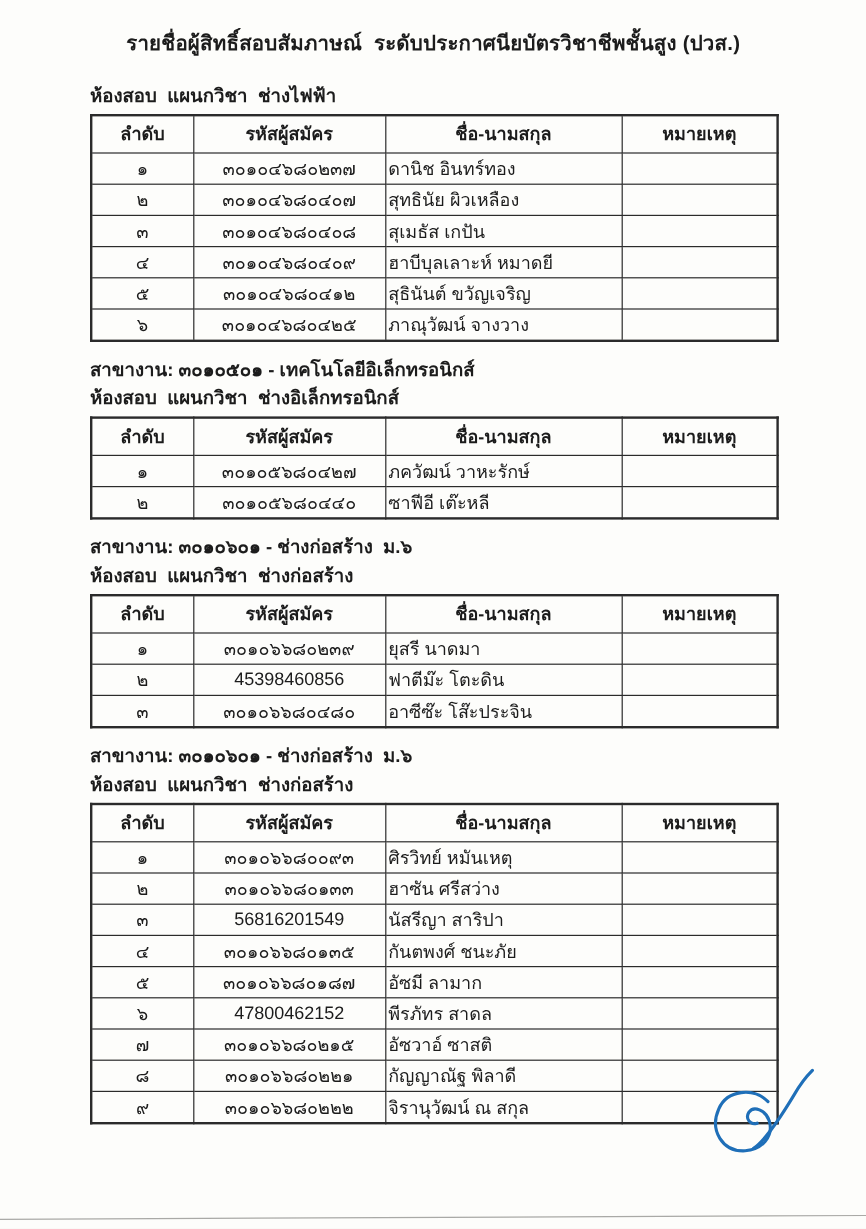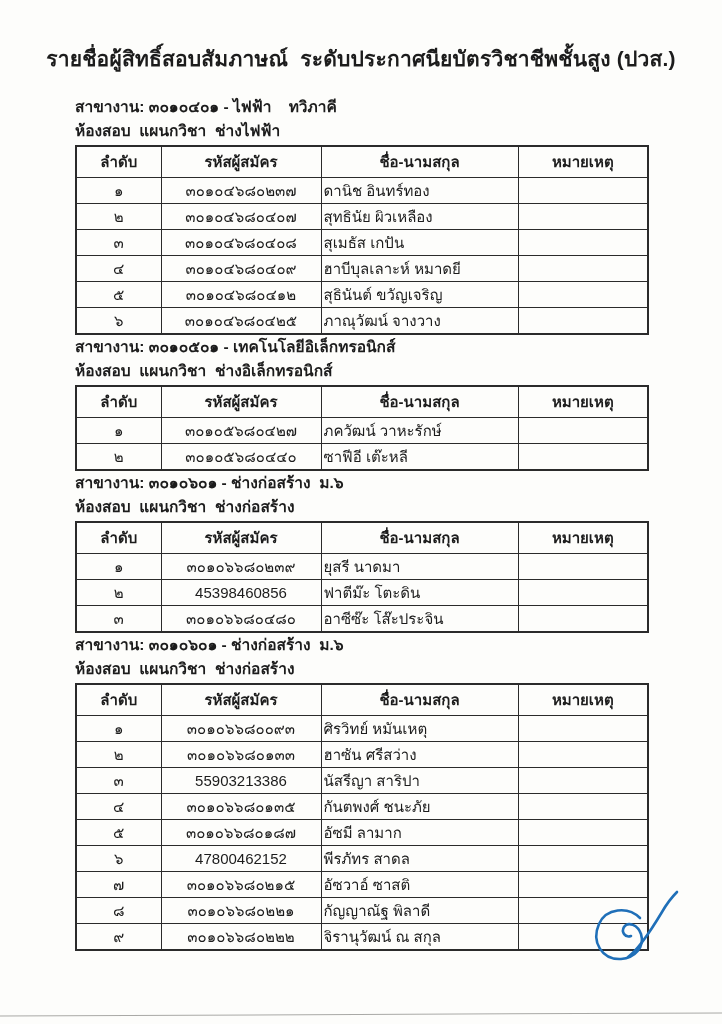--- a/index.html
+++ b/index.html
@@ -9,29 +9,29 @@
     font-family: "Liberation Sans", "DejaVu Sans", sans-serif;
     color: #1c1c1c;
   }
   .page {
     position: relative;
     width: 722px; height: 1024px;
     background: #fdfdfb;
     overflow: hidden;
   }
   .doc-title {
-    padding-top: 42px;
+    padding-top: 22px;
     text-align: center;
-    font-size: 21px;
+    font-size: 17px;
     font-weight: 700;
     letter-spacing: .2px;
     white-space: pre;
   }
   .content { padding: 0 75px; }
-  .section { }
+  .section { margin-top: 12px; }
   .section:first-child { margin-top: 20px; }
   .line {
     font-size: 15.5px;
     font-weight: 700;
     line-height: 24px;
     white-space: pre;
   }
   .room-line { margin-bottom: 2px; }
   table.roster-table {
     border-collapse: collapse;
@@ -79,21 +79,20 @@
 </style>
 </head>
 <body>
 
 <div class="page">
   <div class="doc-title">รายชื่อผู้สิทธิ์สอบสัมภาษณ์  ระดับประกาศนียบัตรวิชาชีพชั้นสูง (ปวส.)</div>
 
   <div class="content">
     <div>
         <section class="section">
-          <div class="line program-line">สาขางาน: ๓๐๑๐๔๐๑ - ไฟฟ้า    ทวิภาคี</div>
           <div class="line room-line">ห้องสอบ  แผนกวิชา  ช่างไฟฟ้า</div>
           <table class="roster-table">
             <colgroup>
               <col class="col-no">
               <col class="col-code">
               <col class="col-name">
               <col class="col-note">
             </colgroup>
             <thead>
               <tr class="header-row">
@@ -243,21 +242,21 @@
                 <td class="c"></td>
               </tr>
               <tr class="data-row">
                 <td class="c">๒</td>
                 <td class="c">๓๐๑๐๖๖๘๐๑๓๓</td>
                 <td class="l">ฮาซัน ศรีสว่าง</td>
                 <td class="c"></td>
               </tr>
               <tr class="data-row">
                 <td class="c">๓</td>
-                <td class="c">55903213386</td>
+                <td class="c">56816201549</td>
                 <td class="l">นัสรีญา สาริปา</td>
                 <td class="c"></td>
               </tr>
               <tr class="data-row">
                 <td class="c">๔</td>
                 <td class="c">๓๐๑๐๖๖๘๐๑๓๕</td>
                 <td class="l">กันตพงศ์ ชนะภัย</td>
                 <td class="c"></td>
               </tr>
               <tr class="data-row">

